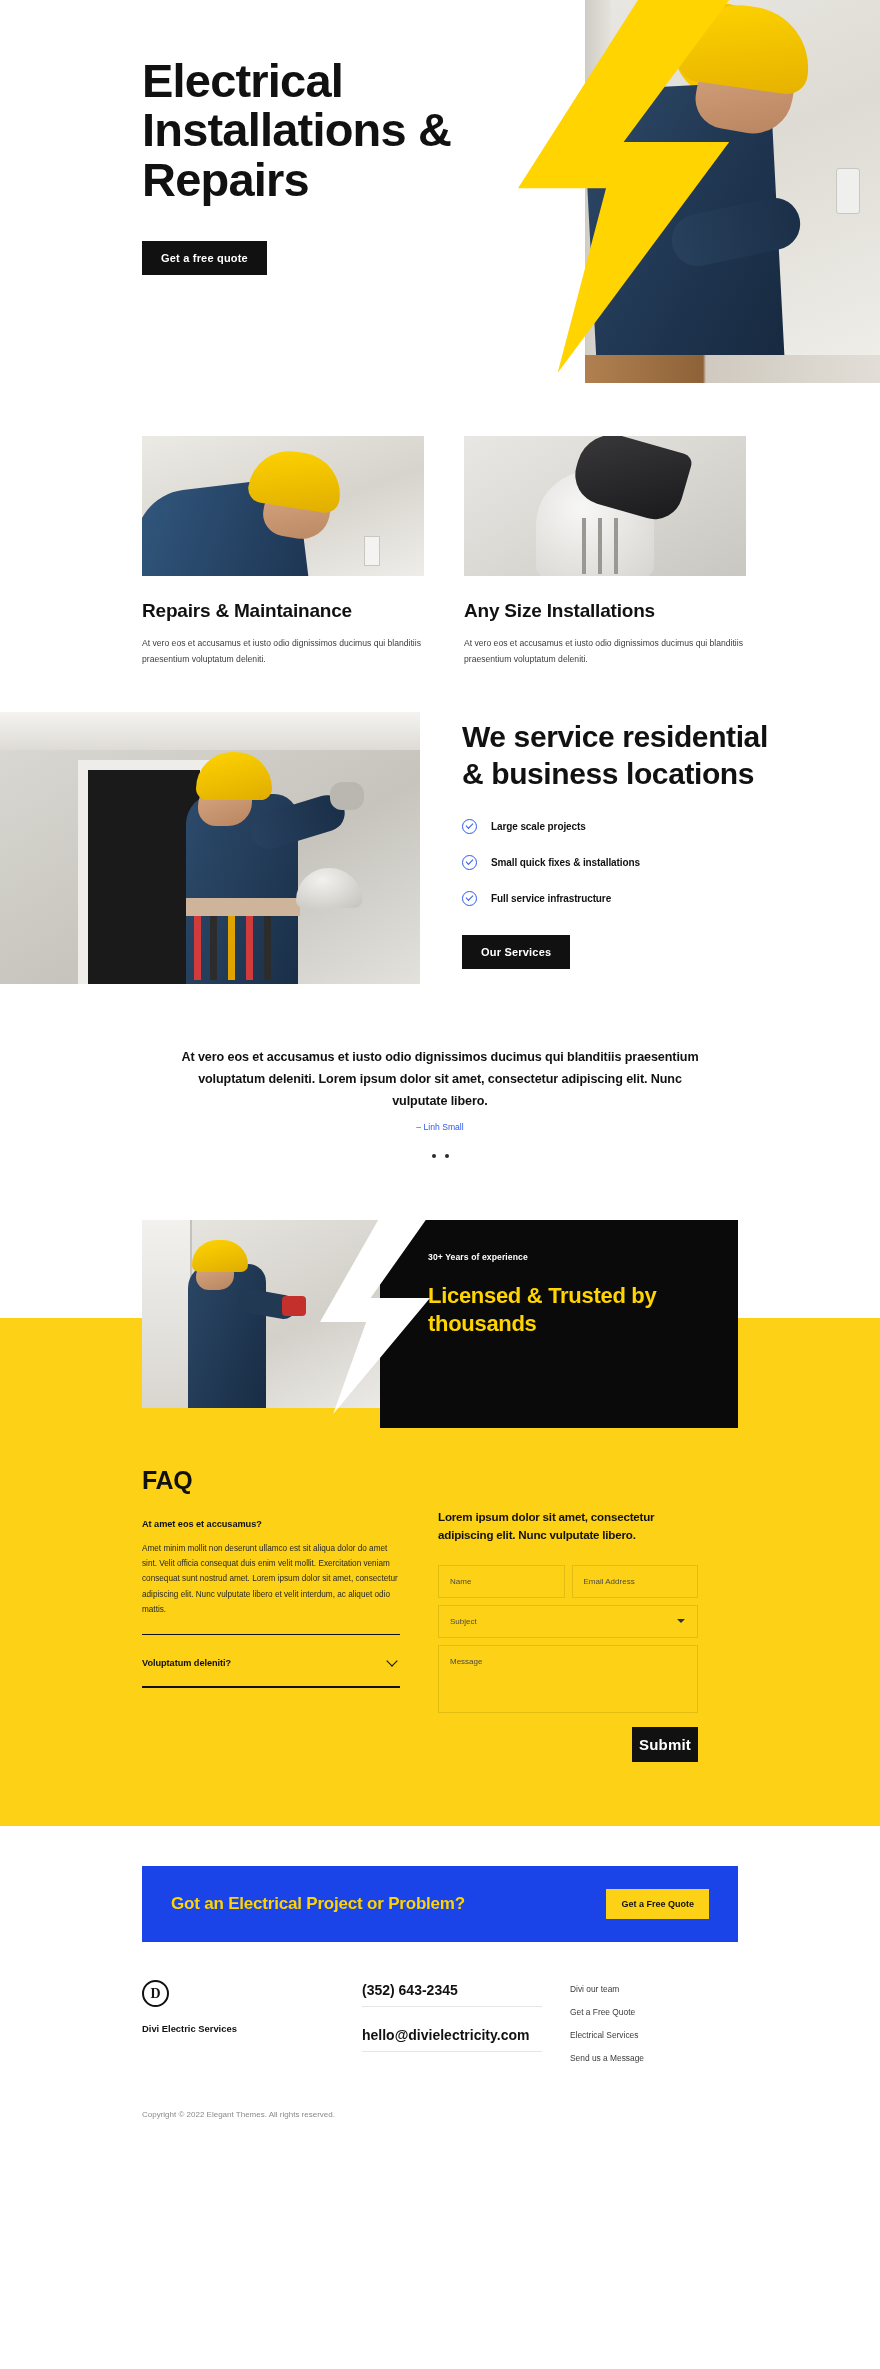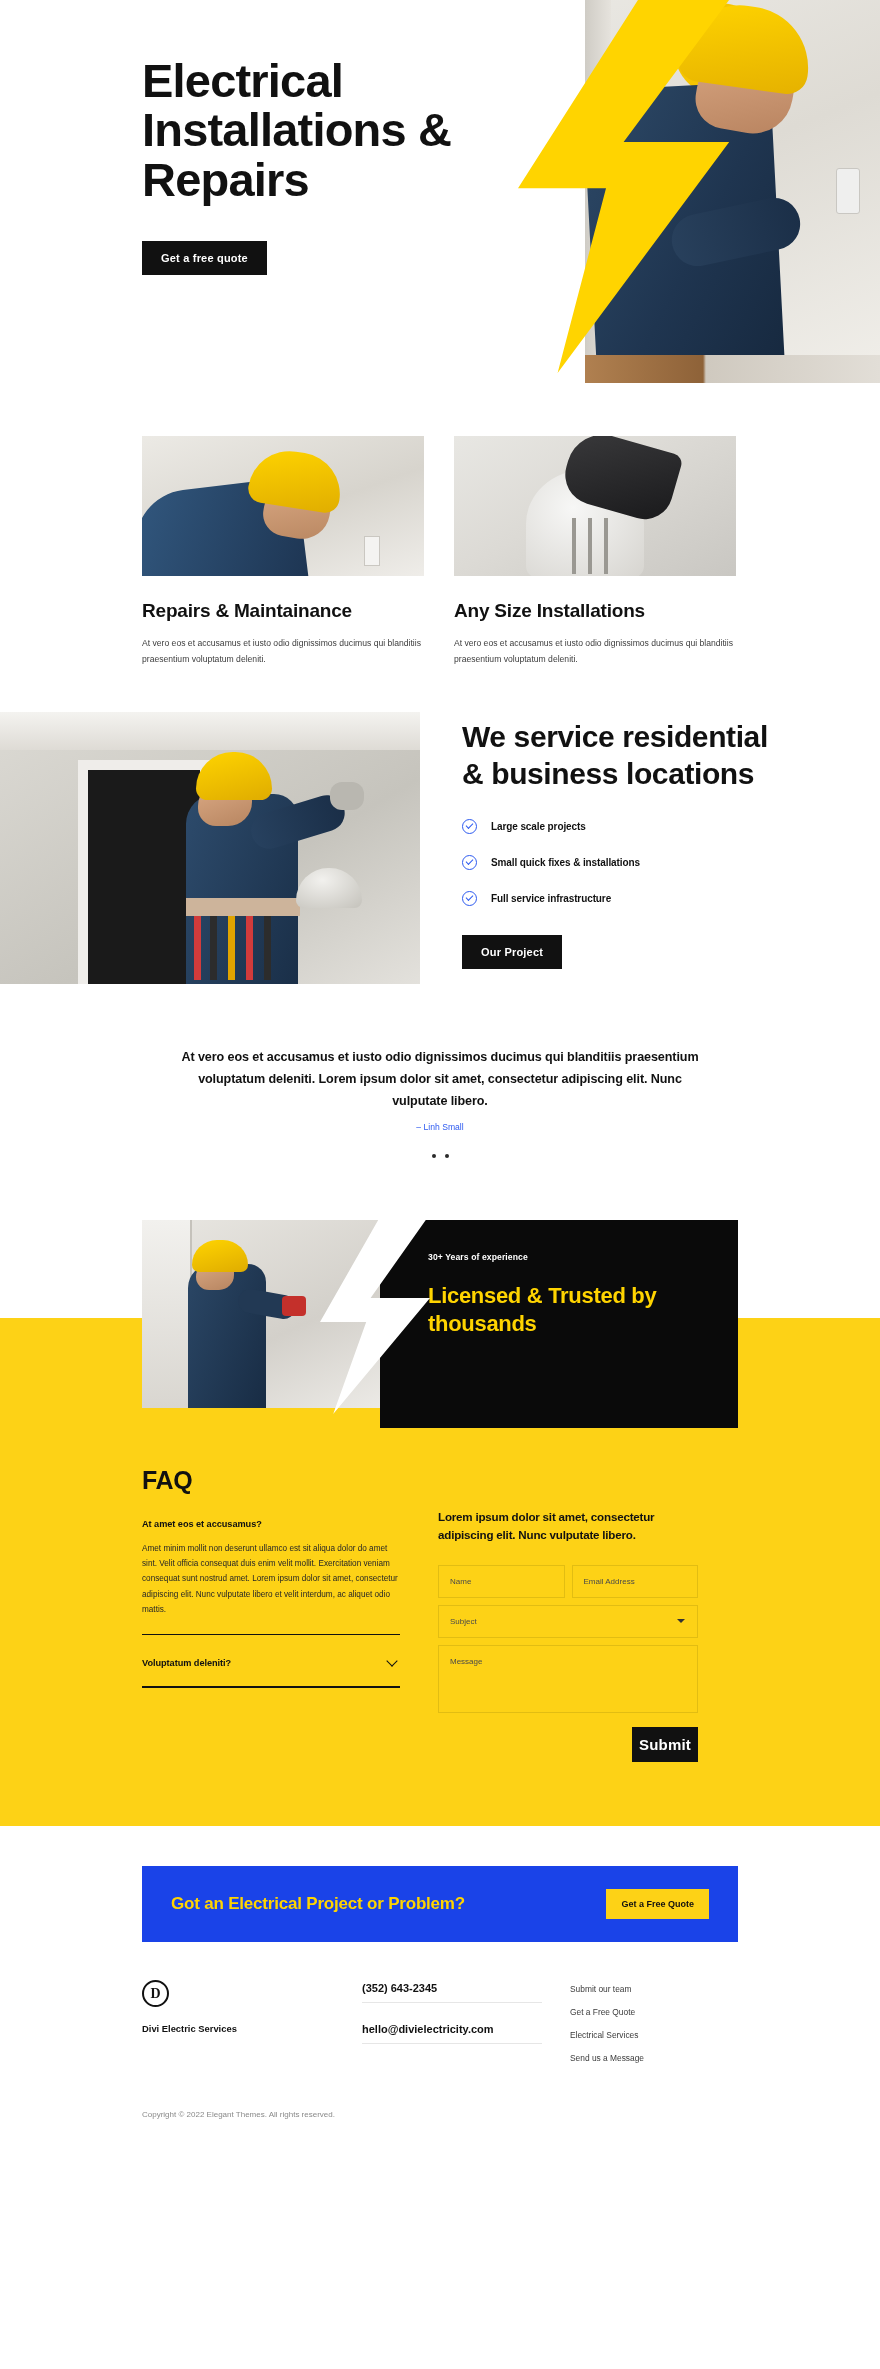--- a/index.html
+++ b/index.html
@@ -114,21 +114,21 @@
     padding: 11px 19px;
     border: none;
     cursor: pointer;
     text-decoration: none;
   }
   .hero-btn { margin-top: 37px; }
 
   
   .services {
     display: flex;
-    gap: 30px;
+    gap: 40px;
     padding: 53px 142px 0 142px;
   }
   .svc-card { width: 282px; }
   .svc-img {
     width: 282px; height: 140px;
     position: relative;
     overflow: hidden;
     background: #e7e5e0;
   }
   .svc-img.a {
@@ -535,21 +535,21 @@
     font-family: "Liberation Serif", serif;
   }
   .f-brand-name {
     margin-top: 16px;
     font-size: 9.4px;
     font-weight: 800;
     color: #111111;
   }
   .f-contact { width: 180px; padding-top: 2px; }
   .f-contact .item {
-    font-size: 11px;
+    font-size: 14px;
     font-weight: 800;
     color: #111111;
     padding-bottom: 8px;
     border-bottom: 1px solid #e6e6e6;
     margin-bottom: 20px;
   }
   .f-links { padding-top: 4px; }
   .f-links a {
     display: block;
     font-size: 8.4px;
@@ -632,21 +632,21 @@
       </li>
       <li>
         <span class="check-icon"></span>
         <span class="lbl">Small quick fixes &amp; installations</span>
       </li>
       <li>
         <span class="check-icon"></span>
         <span class="lbl">Full service infrastructure</span>
       </li>
     </ul>
-    <a class="btn ws-btn" href="#">Our Project</a>
+    <a class="btn ws-btn" href="#">Our Services</a>
   </div>
 </section>
 
 <section class="testimonial">
   <p class="tm-quote">At vero eos et accusamus et iusto odio dignissimos ducimus qui blanditiis praesentium voluptatum deleniti. Lorem ipsum dolor sit amet, consectetur adipiscing elit. Nunc vulputate libero.</p>
   <p class="tm-author">– Linh Small</p>
   <div class="tm-dots">
     <span></span>
     <span></span>
   </div>
@@ -715,19 +715,19 @@
 <footer class="footer">
   <div class="f-brand">
     <div class="logo-d">D</div>
     <div class="f-brand-name">Divi Electric Services</div>
   </div>
   <div class="f-contact">
     <div class="item">(352) 643-2345</div>
     <div class="item">hello@divielectricity.com</div>
   </div>
   <div class="f-links">
-    <a href="#">Submit our team</a>
+    <a href="#">Divi our team</a>
     <a href="#">Get a Free Quote</a>
     <a href="#">Electrical Services</a>
     <a href="#">Send us a Message</a>
   </div>
 </footer>
 <div class="copyright">Copyright © 2022 Elegant Themes. All rights reserved.</div>
 
 </body></html>

